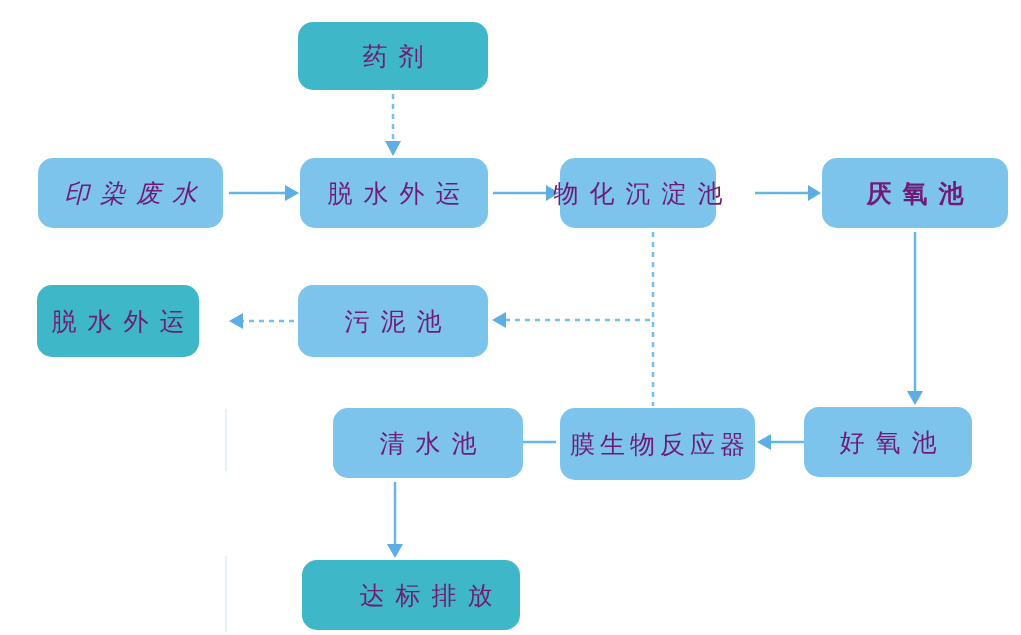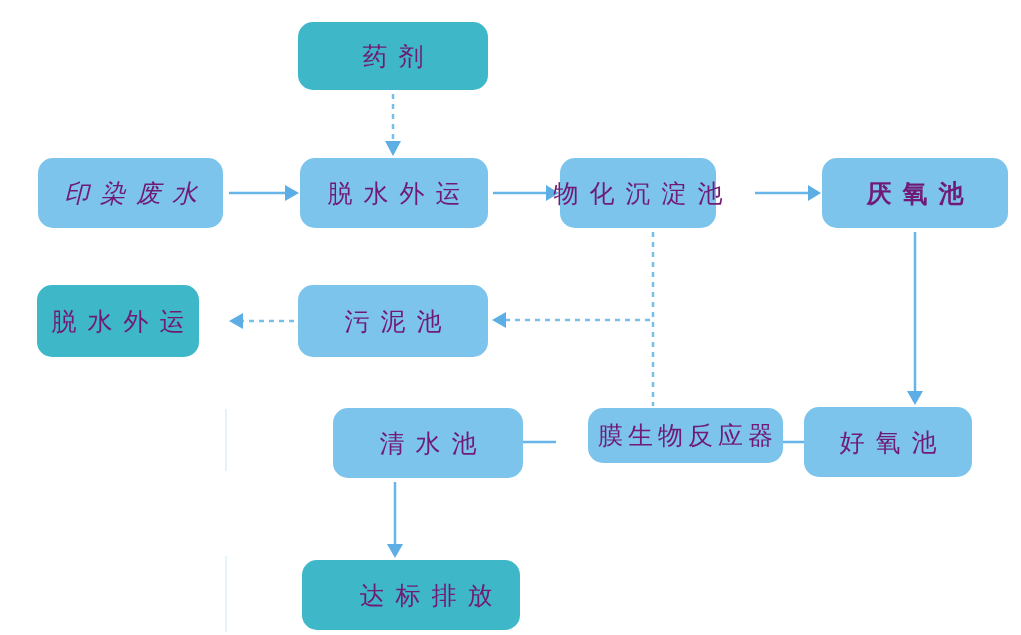--- a/index.html
+++ b/index.html
@@ -34,21 +34,21 @@
 
   
   #n-yaoji    { left: 298px; top:  22px; width: 190px; height: 68px; }
   #n-yinran   { left:  38px; top: 158px; width: 185px; height: 70px; font-style: italic; }
   #n-hunning  { left: 300px; top: 158px; width: 188px; height: 70px; }
   #n-wuhua    { left: 560px; top: 158px; width: 156px; height: 70px; }
   #n-yanyang  { left: 822px; top: 158px; width: 186px; height: 70px; font-weight: bold; }
   #n-tuoshui  { left:  37px; top: 285px; width: 162px; height: 72px; }
   #n-wuni     { left: 298px; top: 285px; width: 190px; height: 72px; }
   #n-qingshui { left: 300px; top: 408px; width: 190px; height: 70px; margin-left: 33px; }
-  #n-mbr      { left: 560px; top: 408px; width: 195px; height: 55px; margin-left: 28px; }
+  #n-mbr      { left: 560px; top: 408px; width: 195px; height: 72px; }
   #n-haoyang  { left: 804px; top: 407px; width: 168px; height: 70px; }
   #n-dabiao   { left: 302px; top: 560px; width: 188px; height: 70px; padding-left: 30px; }
 
   #arrow-layer {
     position: absolute;
     left: 0; top: 0;
     width: 1021px; height: 635px;
     pointer-events: none;
   }
   .solid-edge  { stroke: #66b5e8; stroke-width: 2.5; fill: none; }

